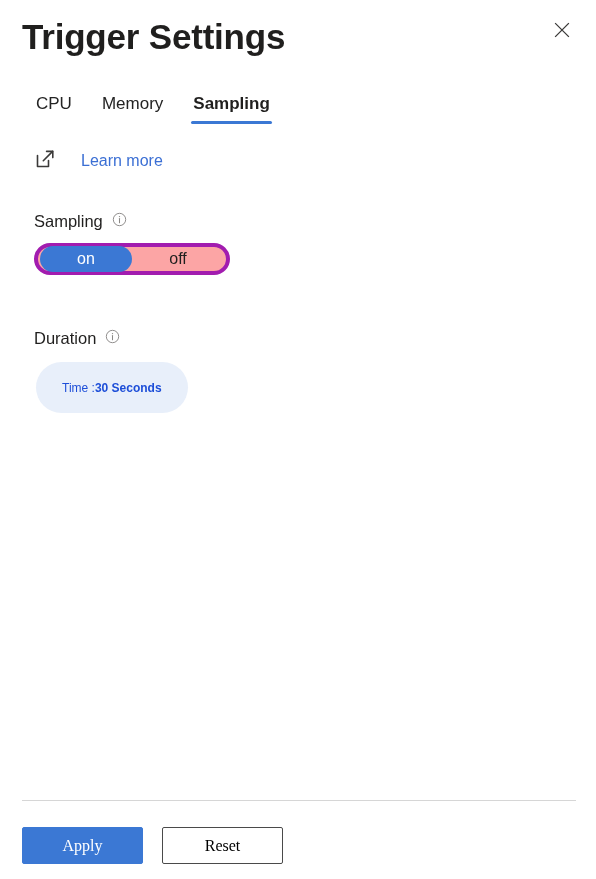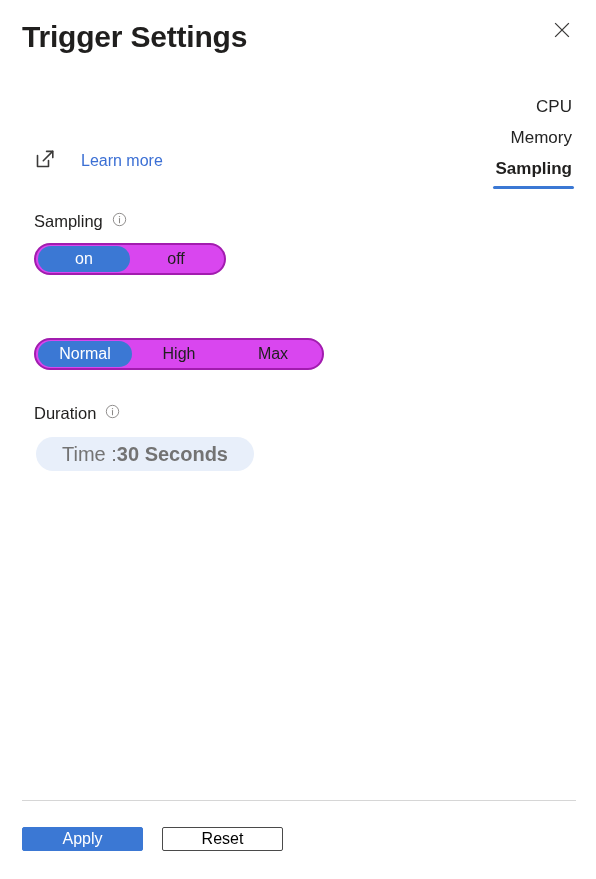--- a/index.html
+++ b/index.html
@@ -18,21 +18,21 @@
     position: relative;
   }
 
   
   .header {
     position: relative;
     padding: 12px 22px 0 22px;
     height: 72px;
   }
   .page-title {
-    font-size: 30px;
+    font-size: 35px;
     line-height: 38px;
     font-weight: 700;
     letter-spacing: -0.2px;
     color: #201f1e;
     margin: 0;
     padding-top: 6px;
   }
   .close-button {
     position: absolute;
     top: 14px;
@@ -46,23 +46,23 @@
     border: none;
     cursor: pointer;
     padding: 0;
   }
   .close-button svg { display: block; }
 
   
   .tabs {
     display: flex;
     align-items: flex-end;
+    gap: 26px;
     padding: 24px 22px 0 34px;
     height: 52px;
-    flex-direction: column;
   }
   .tab {
     position: relative;
     font-size: 17px;
     line-height: 22px;
     color: #242424;
     font-weight: 400;
     padding: 0 2px 9px 2px;
     cursor: pointer;
     background: none;
@@ -124,23 +124,23 @@
   }
 
   .group-sampling  { margin-top: 36px; }
   .group-rate      { margin-top: 52px; }
   .group-duration  { margin-top: 32px; }
 
   
   .seg {
     display: inline-flex;
     align-items: center;
-    border: 2px solid #a21caf;
+    border: 4px solid #a21caf;
     border-radius: 999px;
-    background: #d946ef;
+    background: #fca5a5;
     padding: 2px;
     margin-top: 11px;
     height: 32px;
   }
   .seg-item {
     display: inline-flex;
     align-items: center;
     justify-content: center;
     height: 26px;
     border-radius: 999px;
@@ -160,27 +160,27 @@
   .seg-sampling .seg-item { width: 92px; }
   .seg-rate .seg-item     { width: 94px; }
 
   
   .duration-chip {
     display: inline-flex;
     align-items: center;
     justify-content: center;
     margin-top: 13px;
     margin-left: 2px;
-    height: 34px;
+    height: 51px;
     padding: 0 26px;
     border-radius: 999px;
     background: #e8effa;
-    font-size: 20px;
+    font-size: 12px;
     line-height: 20px;
-    color: #737373;
+    color: #1d4ed8;
     cursor: pointer;
     white-space: nowrap;
   }
   .duration-chip .dur-label { font-weight: 400; }
   .duration-chip .dur-value { font-weight: 700; text-align: center; }
 
   
   .footer {
     position: absolute;
     left: 0;
@@ -197,25 +197,25 @@
     background: #d6d6d6;
   }
   .footer-actions {
     position: absolute;
     top: 27px;
     left: 22px;
     display: flex;
     gap: 19px;
   }
   .btn {
-    height: 24px;
+    height: 37px;
     min-width: 121px;
     font-size: 16px;
     line-height: 20px;
-    font-family: Liberation Sans, sans-serif;
+    font-family: Liberation Serif, serif;
     border-radius: 2px;
     cursor: pointer;
     padding: 0 14px;
   }
   .btn-primary {
     background: #3b78d4;
     color: #ffffff;
     border: 1px solid #3b78d4;
   }
   .btn-secondary {
@@ -278,31 +278,20 @@
       <button class="seg-item selected">
         <span>on</span>
       </button>
       <button class="seg-item">
         <span>off</span>
       </button>
     </div>
   </div>
 
   <div class="group-rate">
-    <div class="seg seg-rate">
-      <button class="seg-item selected">
-        <span>Normal</span>
-      </button>
-      <button class="seg-item">
-        <span>High</span>
-      </button>
-      <button class="seg-item">
-        <span>Max</span>
-      </button>
-    </div>
   </div>
 
   <div class="group-duration">
     <div class="field-label-row">
       <span class="field-label">Duration</span>
       <span class="info-icon">
         <svg width="15" height="15" viewBox="0 0 16 16" aria-hidden="true">
           <circle cx="8" cy="8" r="6.6" stroke="#8a8886" stroke-width="1" fill="none"></circle>
           <circle cx="8" cy="4.9" r="0.75" fill="#8a8886"></circle>
           <path d="M8 6.9 L8 11.4" stroke="#8a8886" stroke-width="1.1" stroke-linecap="round"></path>

